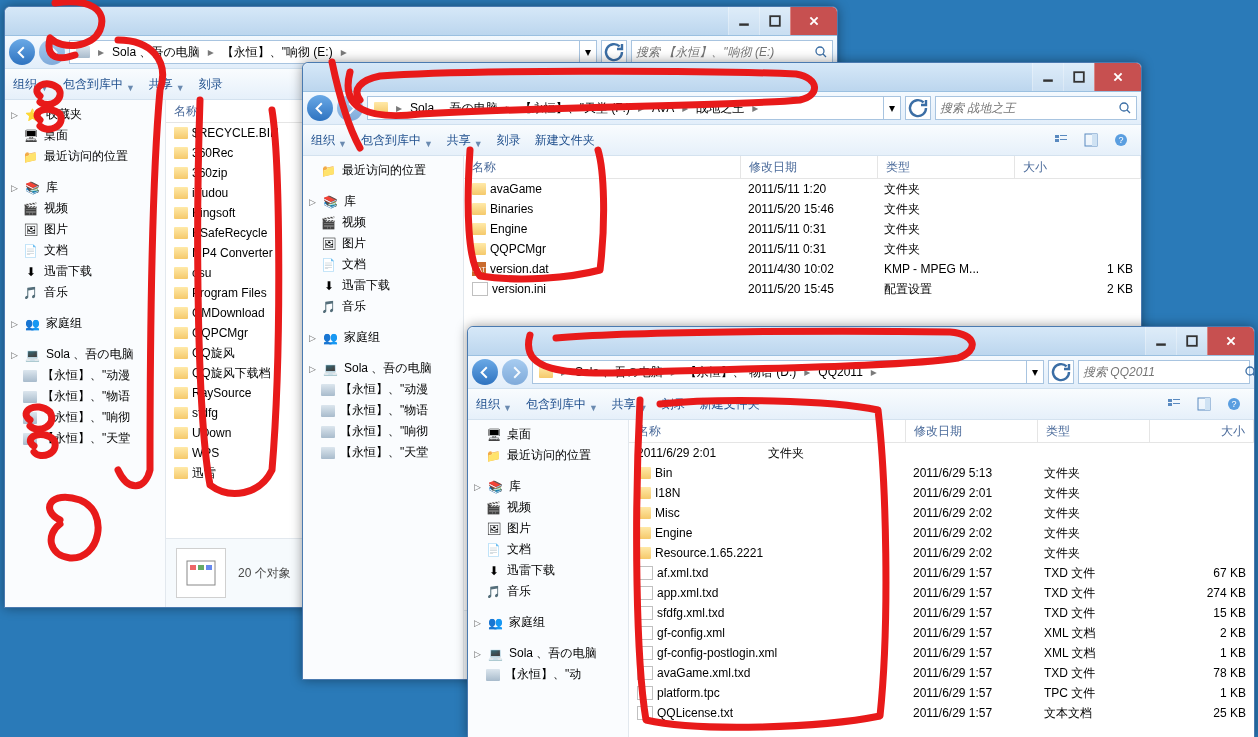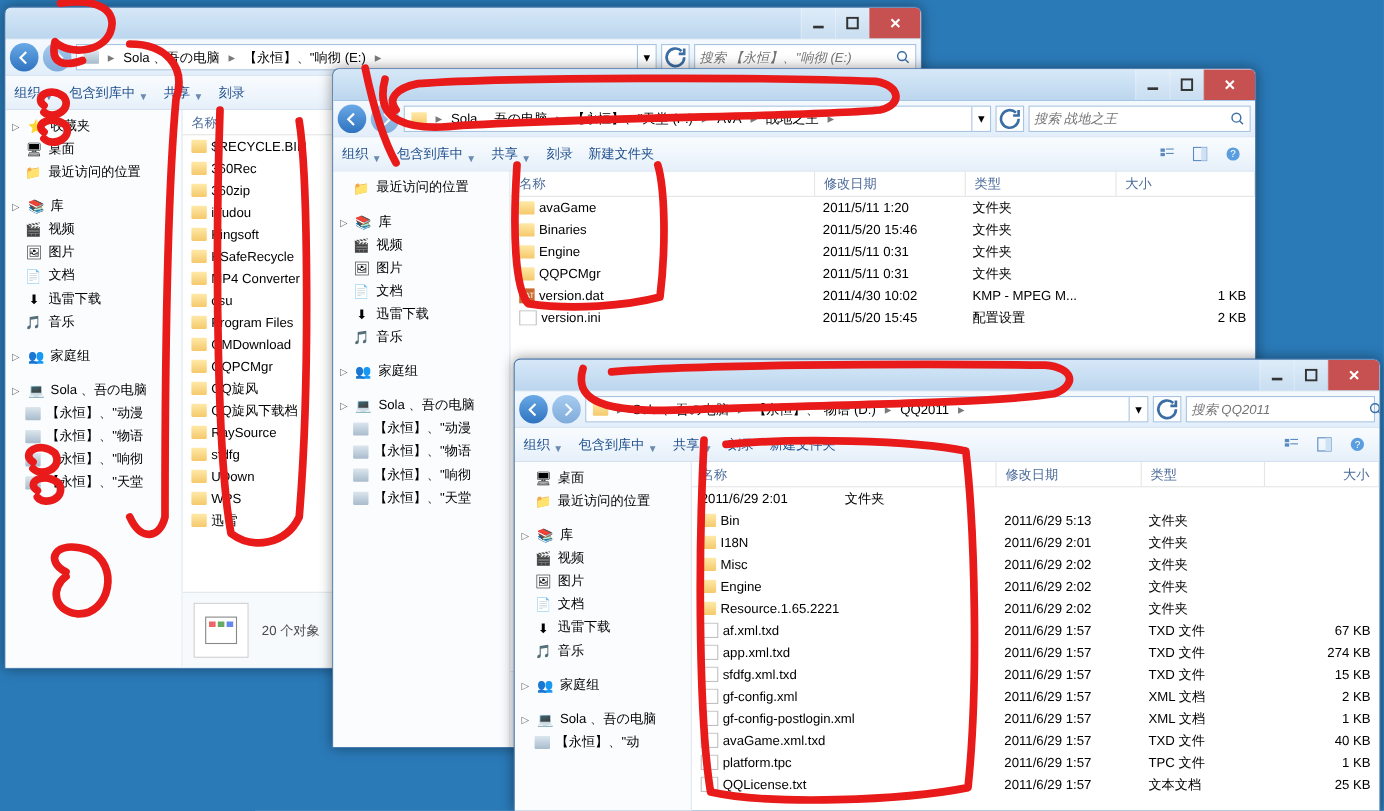--- a/index.html
+++ b/index.html
@@ -849,21 +849,21 @@
             <div class="cell" style="width:95px">XML 文档</div>
             <div class="cell" style="flex:1;justify-content:flex-end">1 KB</div>
           </div>
           <div class="row">
             <div class="cell" style="width:260px">
               <span class="ic sz i-file"></span>
               <span>avaGame.xml.txd</span>
             </div>
             <div class="cell" style="width:115px">2011/6/29 1:57</div>
             <div class="cell" style="width:95px">TXD 文件</div>
-            <div class="cell" style="flex:1;justify-content:flex-end">40 KB</div>
+            <div class="cell" style="flex:1;justify-content:flex-end">78 KB</div>
           </div>
           <div class="row">
             <div class="cell" style="width:260px">
               <span class="ic sz i-file"></span>
               <span>platform.tpc</span>
             </div>
             <div class="cell" style="width:115px">2011/6/29 1:57</div>
             <div class="cell" style="width:95px">TPC 文件</div>
             <div class="cell" style="flex:1;justify-content:flex-end">1 KB</div>
           </div>

